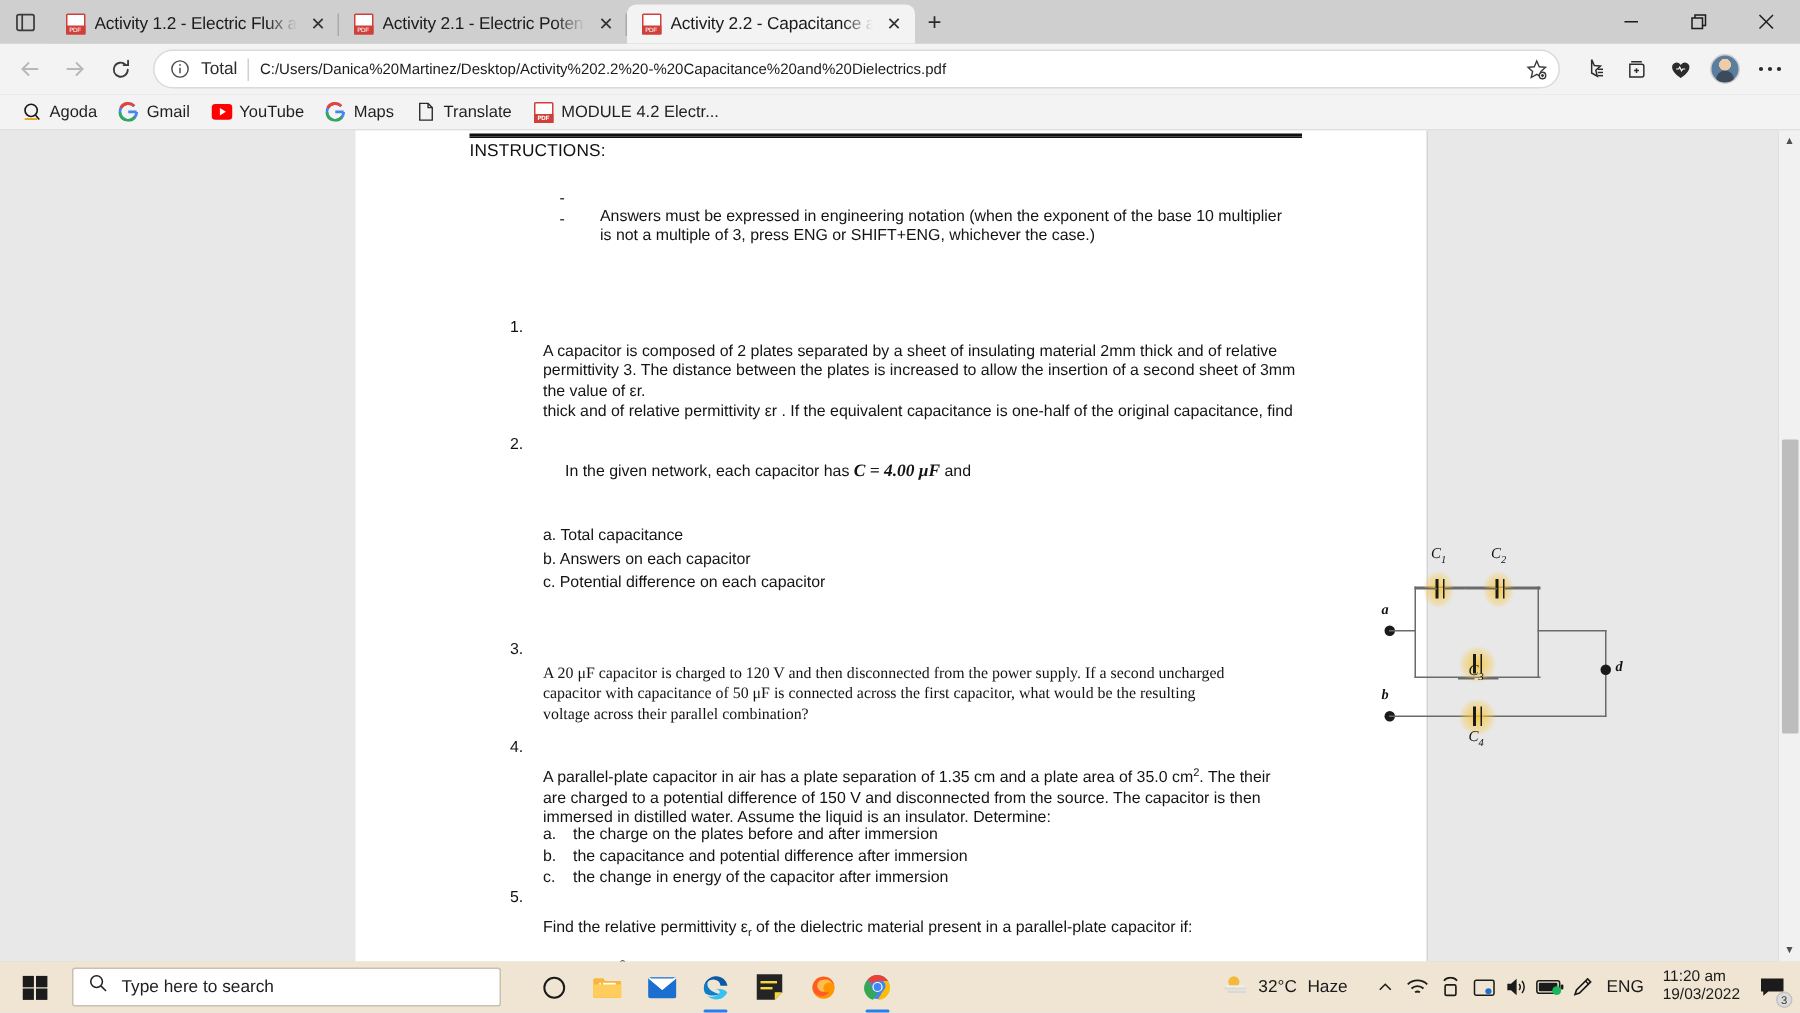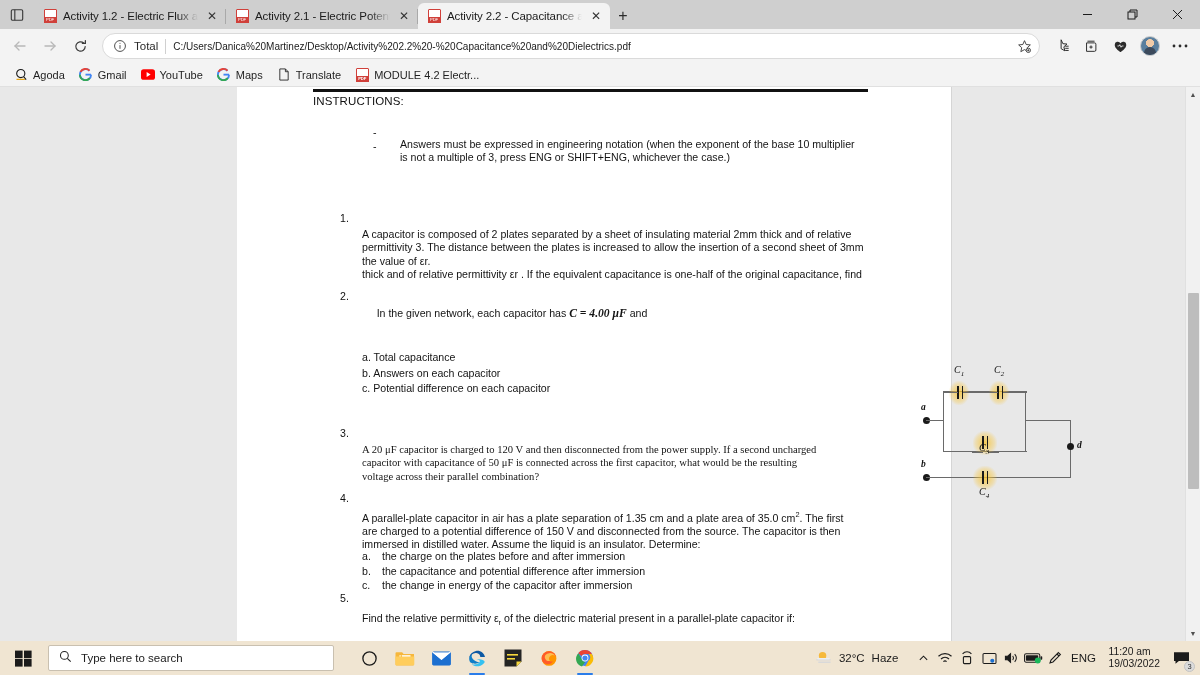--- a/index.html
+++ b/index.html
@@ -364,21 +364,21 @@
 
         <div class="num" style="left:103px; top:340px;">3.</div>
         <div class="bodytxt" style="left:125px; top:340px; width:512px;font-family:Liberation Serif, serif;">
           <div>A 20 μF capacitor is charged to 120 V and then disconnected from the power supply. If a second uncharged</div>
           <div>capacitor with capacitance of 50 μF is connected across the first capacitor, what would be the resulting</div>
           <div>voltage across their parallel combination?</div>
         </div>
 
         <div class="num" style="left:103px; top:405px;">4.</div>
         <div class="bodytxt" style="left:125px; top:405px; width:512px;">
-          <div><span>A parallel-plate capacitor in air has a plate separation of 1.35 cm and a plate area of 35.0 cm</span><span class="sup">2</span><span>. The first</span></div>
+          <div><span>A parallel-plate capacitor in air has a plate separation of 1.35 cm and a plate area of 35.0 cm</span><span class="sup">2</span><span>. The their</span></div>
           <div>are charged to a potential difference of 150 V and disconnected from the source. The capacitor is then</div>
           <div>immersed in distilled water. Assume the liquid is an insulator. Determine:</div>
         </div>
         <div class="bodytxt" style="left:125px; top:446px; width:420px; line-height:14.5px;">
           <div><span style="display:inline-block;width:20px;">a.</span><span>the charge on the plates before and after immersion</span></div>
           <div><span style="display:inline-block;width:20px;">b.</span><span>the capacitance and potential difference after immersion</span></div>
           <div><span style="display:inline-block;width:20px;">c.</span><span>the change in energy of the capacitor after immersion</span></div>
         </div>
 
         <div class="num" style="left:103px; top:505px;">5.</div>

